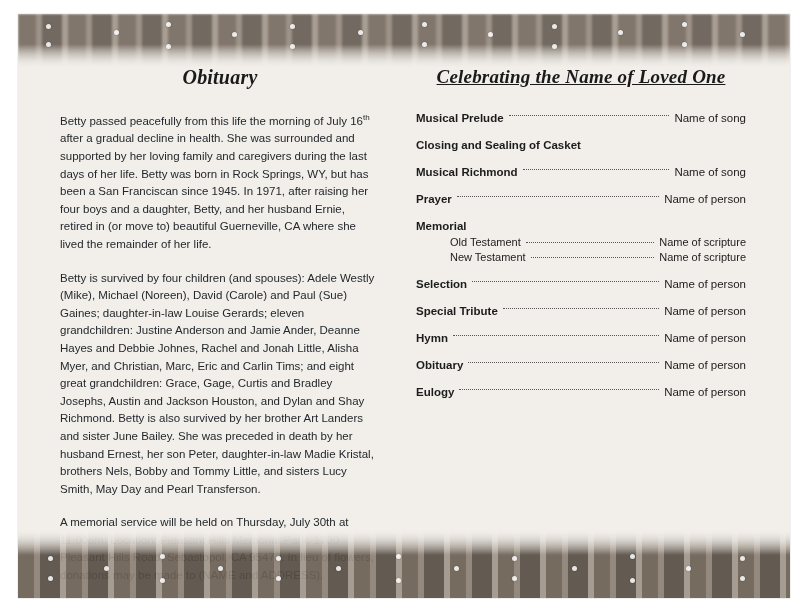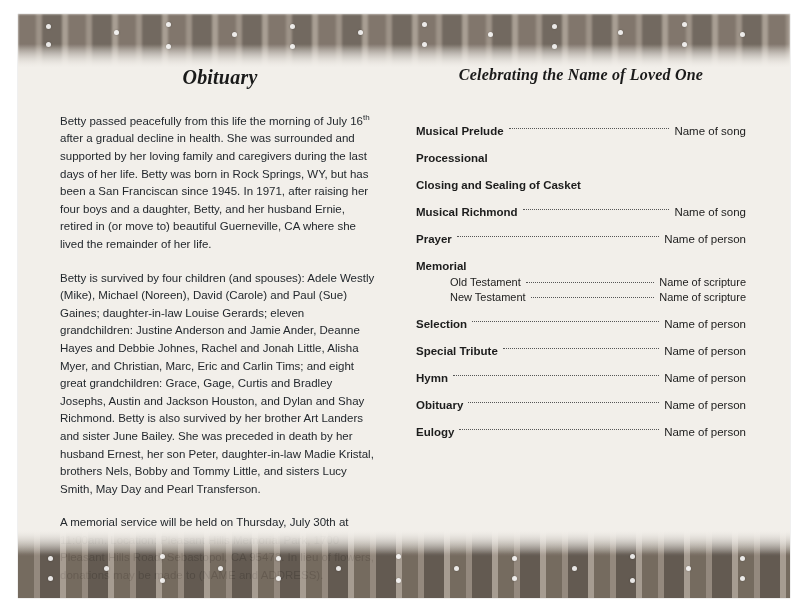--- a/index.html
+++ b/index.html
@@ -114,22 +114,23 @@
     font-family: "Liberation Serif", serif;
     font-style: italic;
     font-weight: bold;
     font-size: 20px;
     color: #1a1a1a;
     text-align: center;
     margin: 0 0 20px 0;
     letter-spacing: 0.2px;
   }
   h1.title.right {
-    font-size: 16px;
-    margin-bottom: 41px;
+    font-size: 19px;
+    margin-bottom: 24px;
+    text-decoration: underline;
   }
 
   p.para {
     font-size: 11.5px;
     line-height: 17.6px;
     color: #23282d;
     margin: 0 0 16px 0;
     text-align: left;
   }
   p.para:last-child { margin-bottom: 0; }
@@ -237,24 +238,20 @@
         <h1 class="title right">Celebrating the Name of Loved One</h1>
 
         <div class="order-list">
 
           <div class="order-row">
             <span class="label">Musical Prelude</span>
             <span class="dots"></span>
             <span class="value">Name of song</span>
           </div>
 
-          <div class="order-row no-value">
-            <span class="label">Processional</span>
-
-          </div>
 
 
           <div class="order-row no-value">
             <span class="label">Closing and Sealing of Casket</span>
 
           </div>
 
           <div class="order-row">
             <span class="label">Musical Richmond</span>
             <span class="dots"></span>

